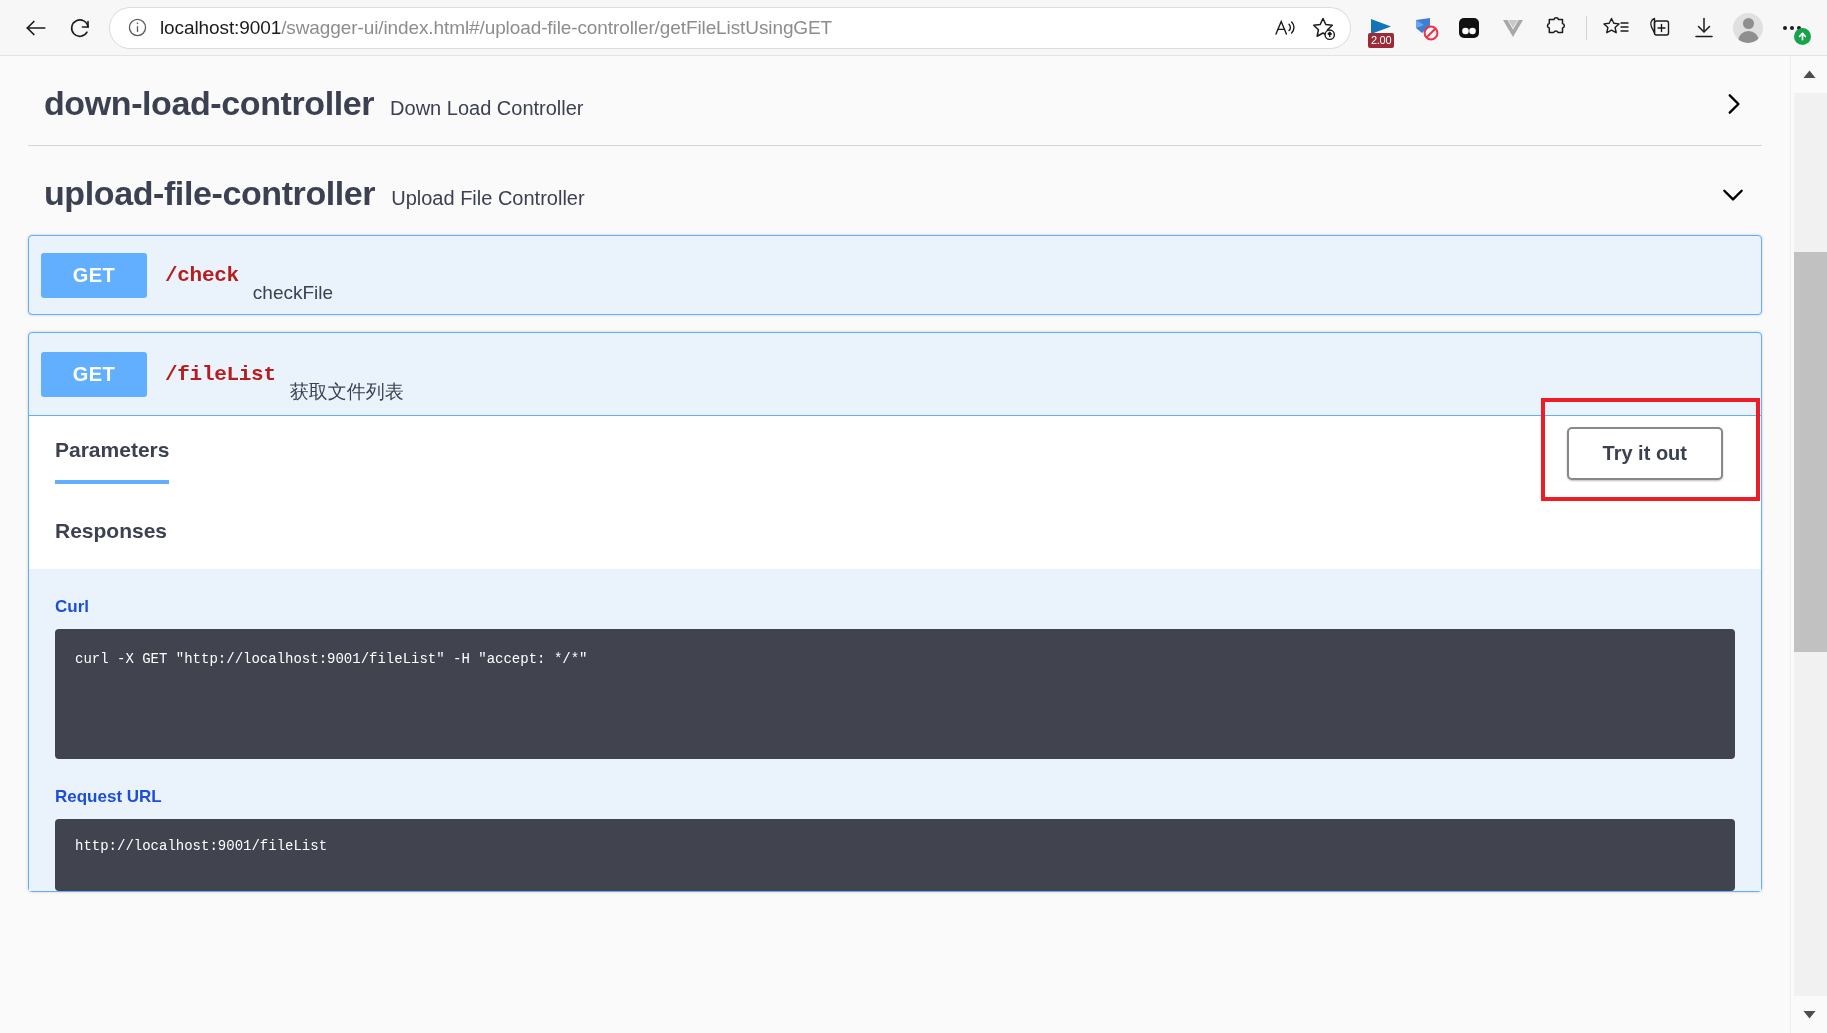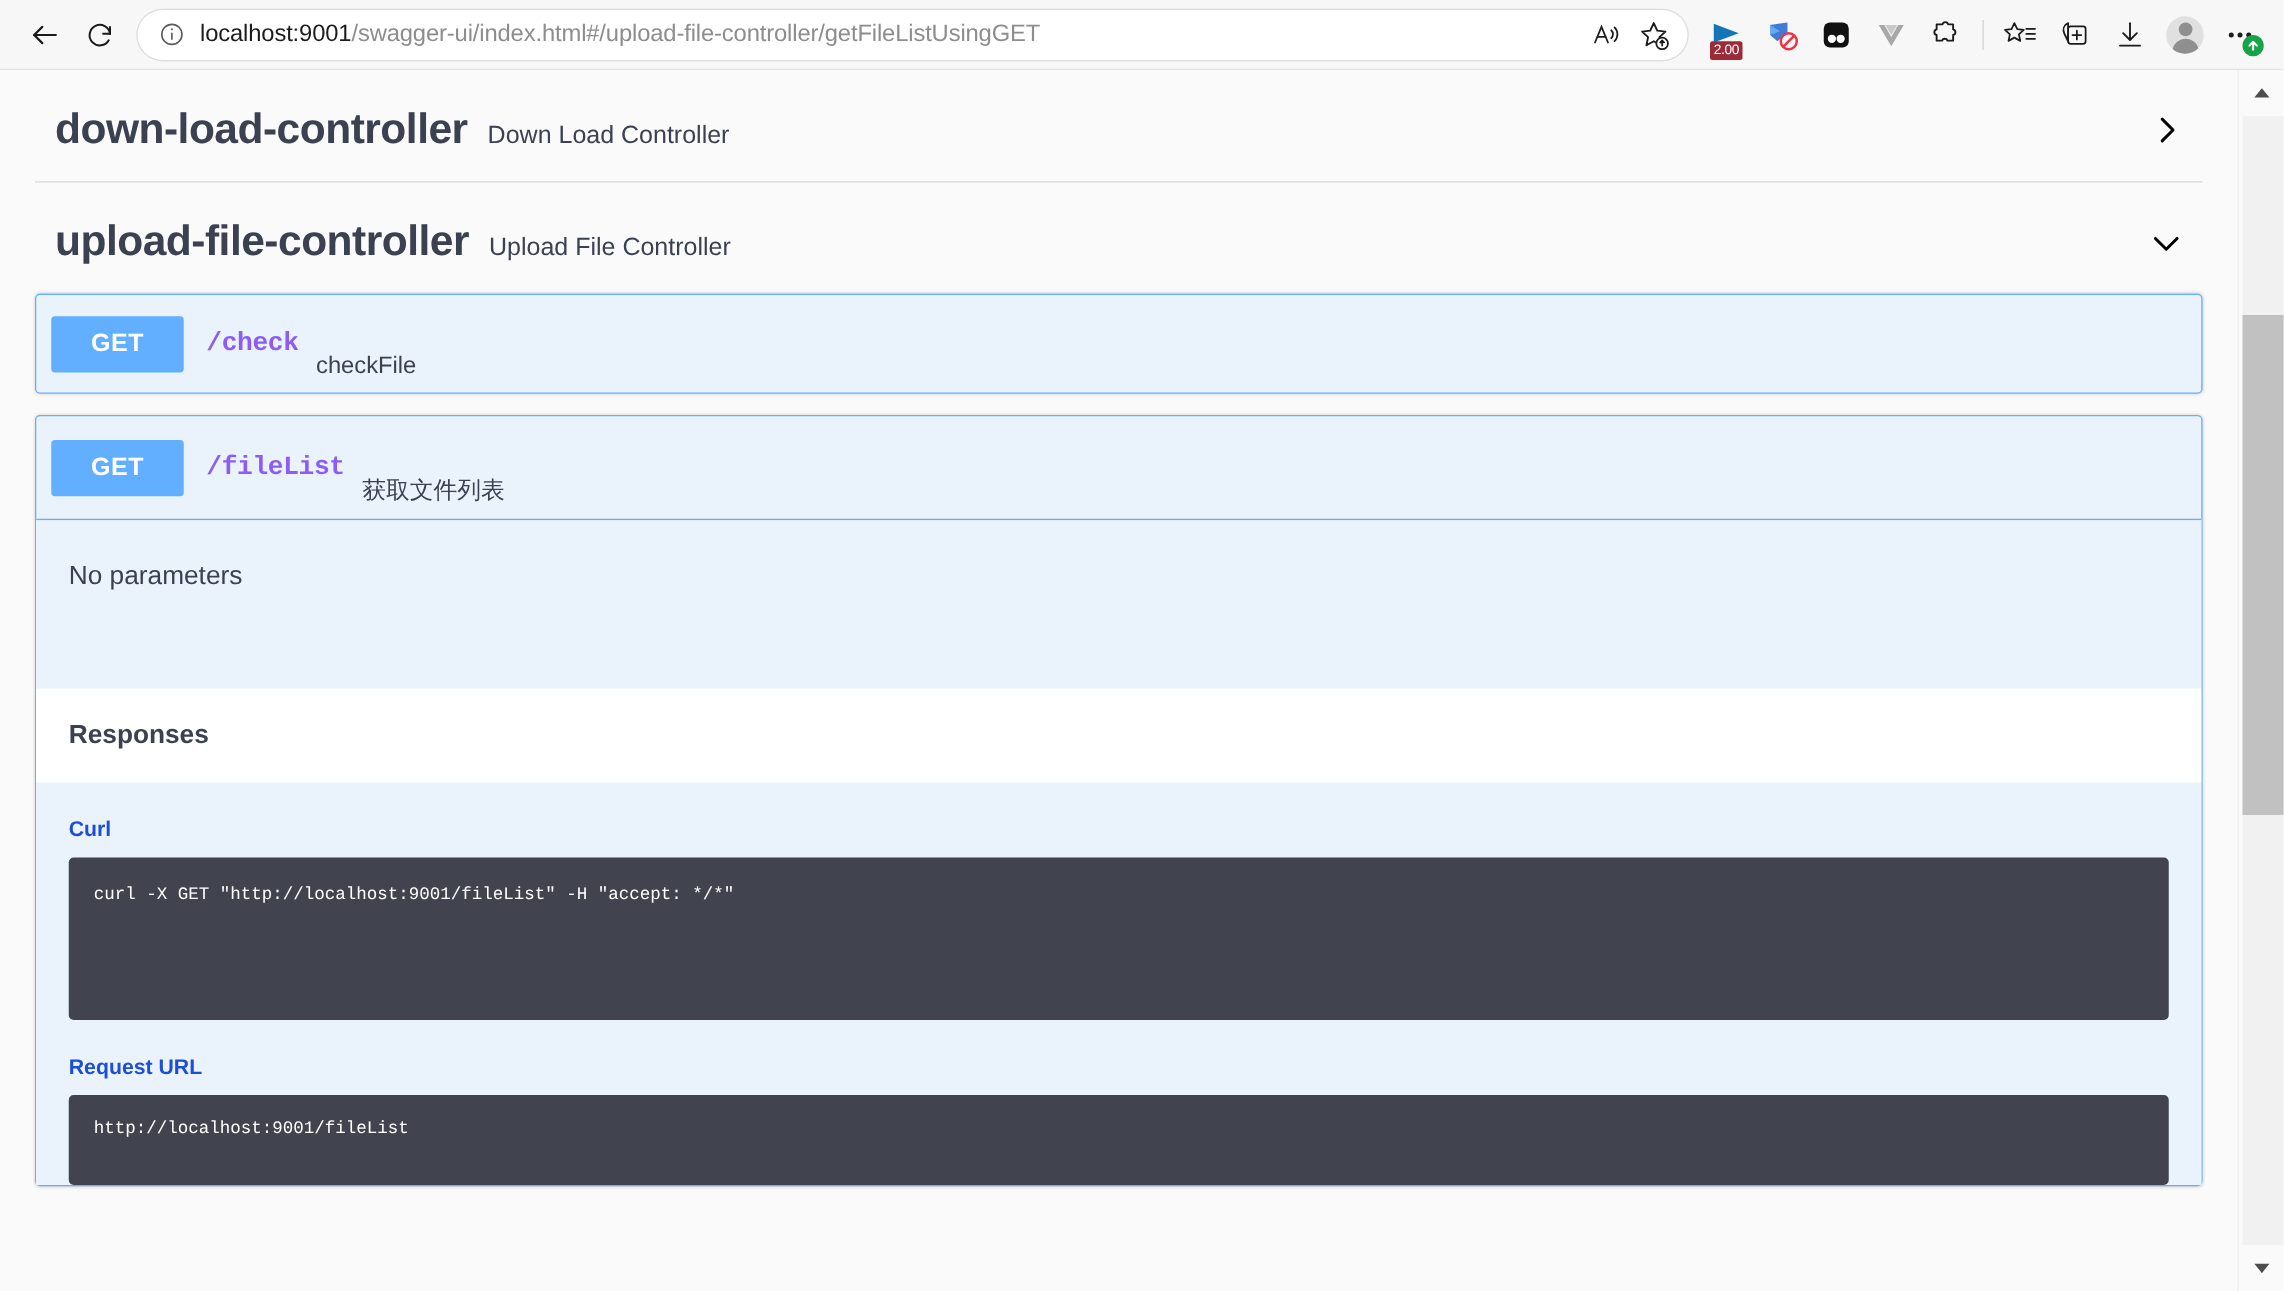--- a/index.html
+++ b/index.html
@@ -201,21 +201,21 @@
     min-width: 106px;
     text-align: center;
     padding: 11px 0;
     border-radius: 3px;
     font-family: "Liberation Sans", sans-serif;
   }
   .op-path {
     font-family: "Liberation Mono", monospace;
     font-size: 21px;
     font-weight: bold;
-    color: #8b5cf6;
+    color: #b91c1c;
     margin-left: 18px;
     letter-spacing: -0.3px;
   }
   .op-note {
     font-size: 19px;
     color: #3b4151;
     margin-left: 14px;
     margin-top: 36px;
   }
 
@@ -509,24 +509,28 @@
 
       <div class="op-block">
         <div class="op-summary">
           <span class="http-method">GET</span>
           <span class="op-path">/fileList</span>
           <span class="op-note">获取文件列表</span>
         </div>
 
         <div class="op-body">
 
-
-          <div class="op-section-body">
-            <div class="no-params">No parameters</div>
+          <div class="op-section-head">
+            <span class="tab-parameters">Parameters</span>
+            <span class="tryout-wrap">
+              <span class="annot-box"></span>
+              <button class="tryout-btn">Try it out</button>
+            </span>
           </div>
+
 
           <div class="responses-head">Responses</div>
 
           <div class="responses-body">
             <div class="field-label">Curl</div>
             <div class="code-block curl">curl -X GET "http://localhost:9001/fileList" -H "accept: */*"</div>
 
             <div class="field-label">Request URL</div>
             <div class="code-block requrl">http://localhost:9001/fileList</div>
           </div>

